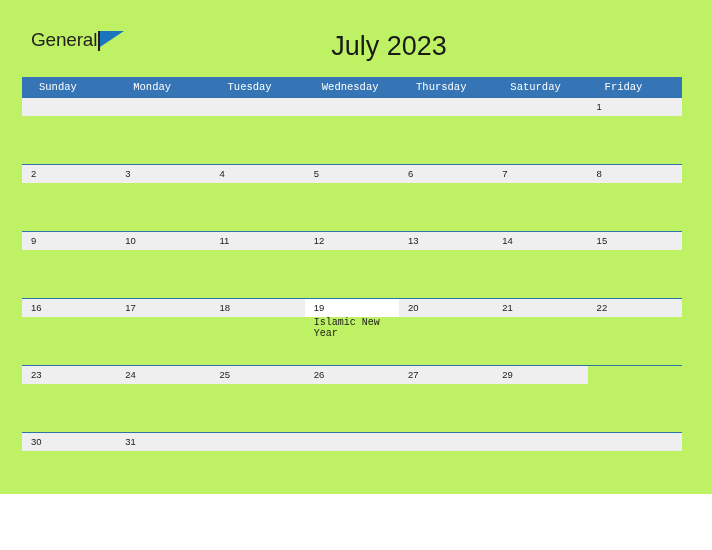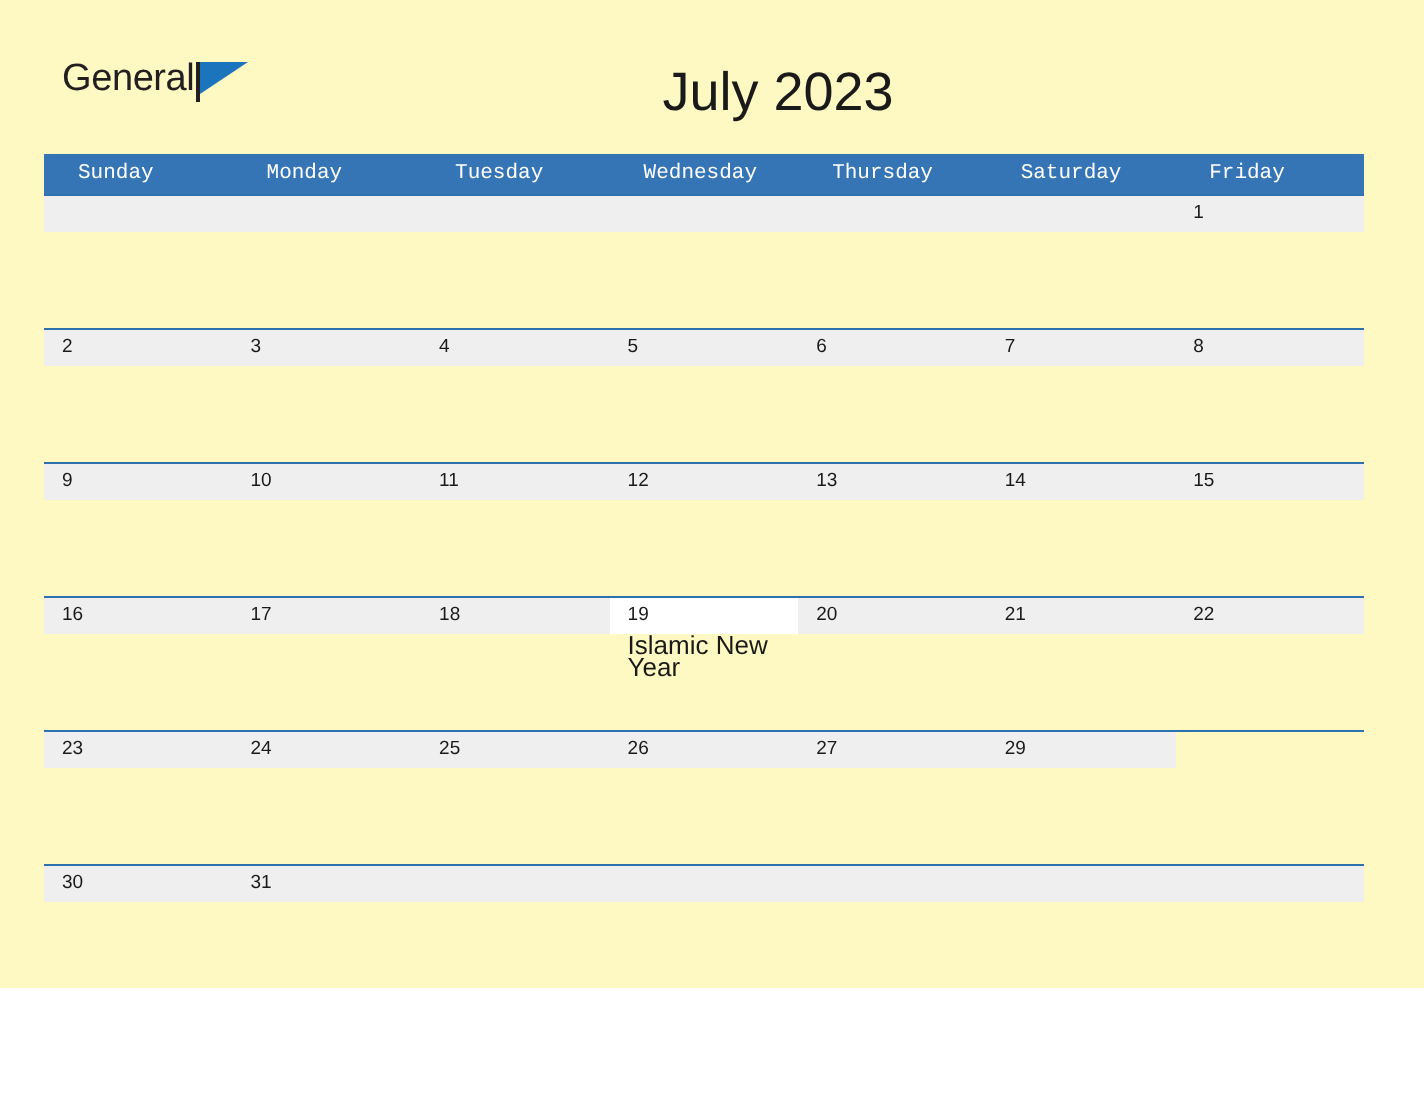--- a/index.html
+++ b/index.html
@@ -12,21 +12,21 @@
     background: #ffffff;
     font-family: "Liberation Sans", sans-serif;
     -webkit-font-smoothing: antialiased;
     overflow: hidden;
   }
 
   .page {
     position: relative;
     width: 712px;
     height: 494px;
-    background: #fef9c3;
+    background: #bef264;
   }
 
   
   .header {
     position: absolute;
     left: 0;
     top: 0;
     width: 712px;
     height: 76px;
   }
@@ -174,24 +174,24 @@
     font-size: 9.5px;
     color: #1a1a1a;
     font-family: "Liberation Sans", sans-serif;
   }
 
   .event {
     position: absolute;
     left: 9px;
     top: 18px;
     width: 86px;
-    font-size: 13px;
+    font-size: 10px;
     line-height: 11px;
     color: #1a1a1a;
-    font-family: Liberation Sans, sans-serif;
+    font-family: Liberation Mono, monospace;
   }
 </style>
 </head>
 <body>
 
 <div class="page">
 
   <div class="header">
 
     <div class="logo">

